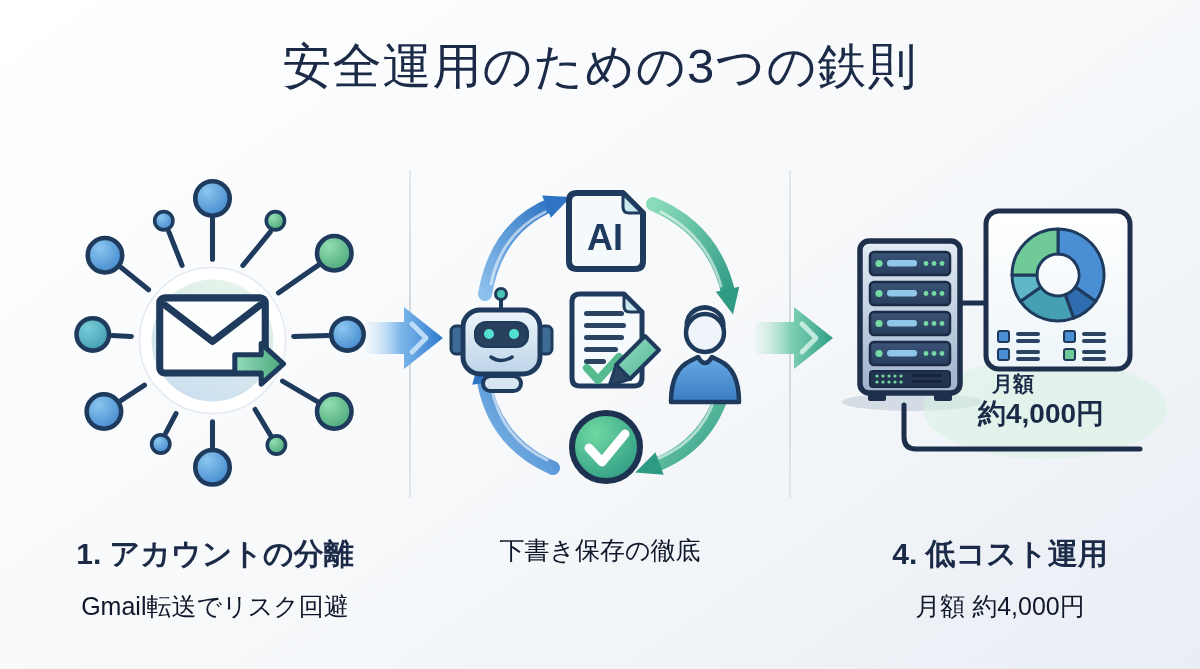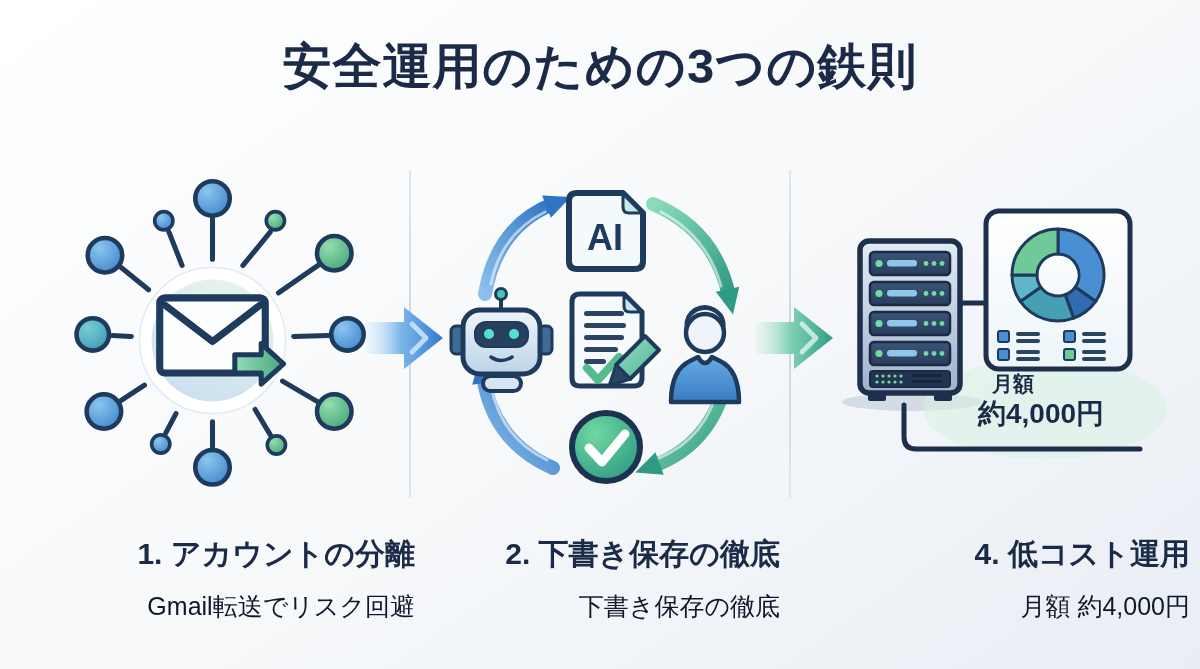--- a/index.html
+++ b/index.html
@@ -4,36 +4,36 @@
 <style>
   * { margin:0; padding:0; box-sizing:border-box; }
   html,body { width:1200px; height:669px; overflow:hidden; }
   body {
     position:relative;
     font-family:"Liberation Sans","DejaVu Sans",sans-serif;
     background:linear-gradient(145deg,#ffffff 0%,#f6f8fa 55%,#e9eef5 100%);
   }
   .page-title {
     position:absolute; top:34px; left:0; right:0;
-    text-align:center; font-size:49px; font-weight:700;
+    text-align:center; font-size:49px; font-weight:400;
     color:#1b2a47; letter-spacing:1px;
   }
   .divider {
     position:absolute; top:170px; height:328px; width:2px;
     background:linear-gradient(#dde1e6,#c3c9d2 50%,#dde1e6); opacity:.75;
   }
   #divider-1 { left:409px; }
   #divider-2 { left:789px; }
   .icon-svg { position:absolute; }
   #hub-svg    { left:40px;  top:168px; width:345px; height:345px; }
   #arrow1-svg { left:366px; top:302px; width:80px;  height:72px; }
   #cycle-svg  { left:438px; top:172px; width:332px; height:330px; }
   #arrow2-svg { left:756px; top:302px; width:80px;  height:72px; }
   #server-svg { left:840px; top:195px; width:330px; height:290px; }
-  .label-block { position:absolute; top:534px; text-align:right; }
+  .label-block { position:absolute; top:534px; text-align:center; }
   #label-1 { left:15px;  width:400px; }
   #label-2 { left:420px; width:360px; }
   #label-3 { left:810px; width:380px; }
   .label-block h2 { font-size:30px; font-weight:700; color:#1b2a47; margin-bottom:15px; }
   .label-block p  { font-size:25px; font-weight:400; color:#0f172a; }
   svg text { font-family:"Liberation Sans","DejaVu Sans",sans-serif; }
 </style>
 </head>
 <body>
 
@@ -318,19 +318,18 @@
     <text x="138" y="228" font-size="28" font-weight="700" fill="#1b2a47">約4,000円</text>
     <path d="M64,210 L64,242 Q64,254 76,254 L300,254" fill="none" stroke="#1e2f4c" stroke-width="5" stroke-linecap="round"></path>
   </g>
 </svg>
 
 <div class="label-block" id="label-1">
   <h2>1. アカウントの分離</h2>
   <p>Gmail転送でリスク回避</p>
 </div>
 <div class="label-block" id="label-2">
-  <h2>2. 下書き保存の徹底</h2>
   <p>下書き保存の徹底</p>
 </div>
 <div class="label-block" id="label-3">
   <h2>4. 低コスト運用</h2>
   <p>月額 約4,000円</p>
 </div>
 
 </body></html>

